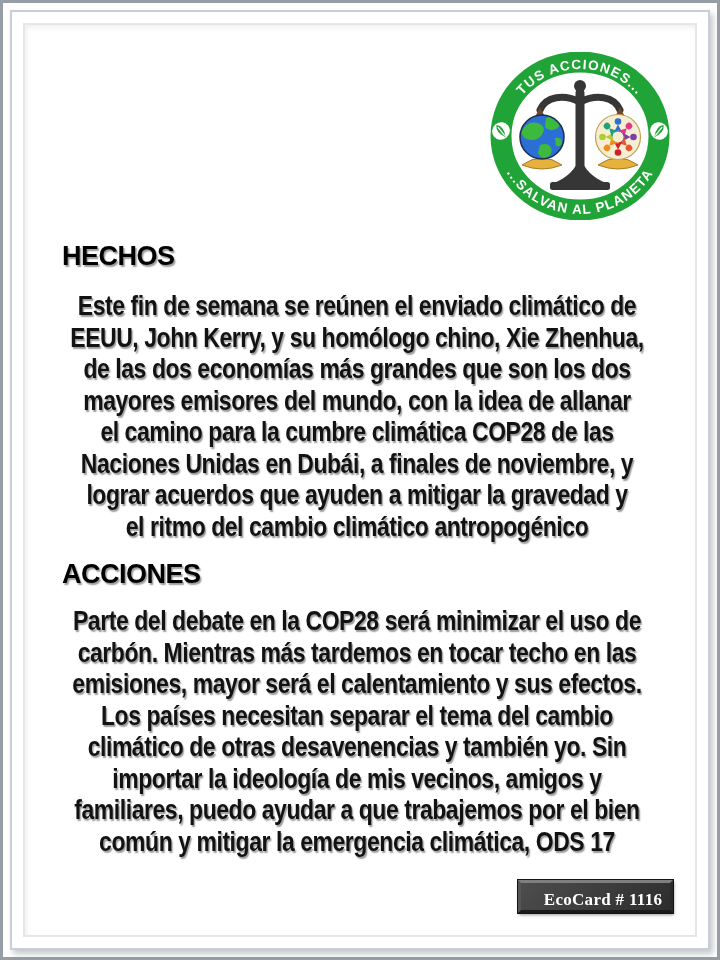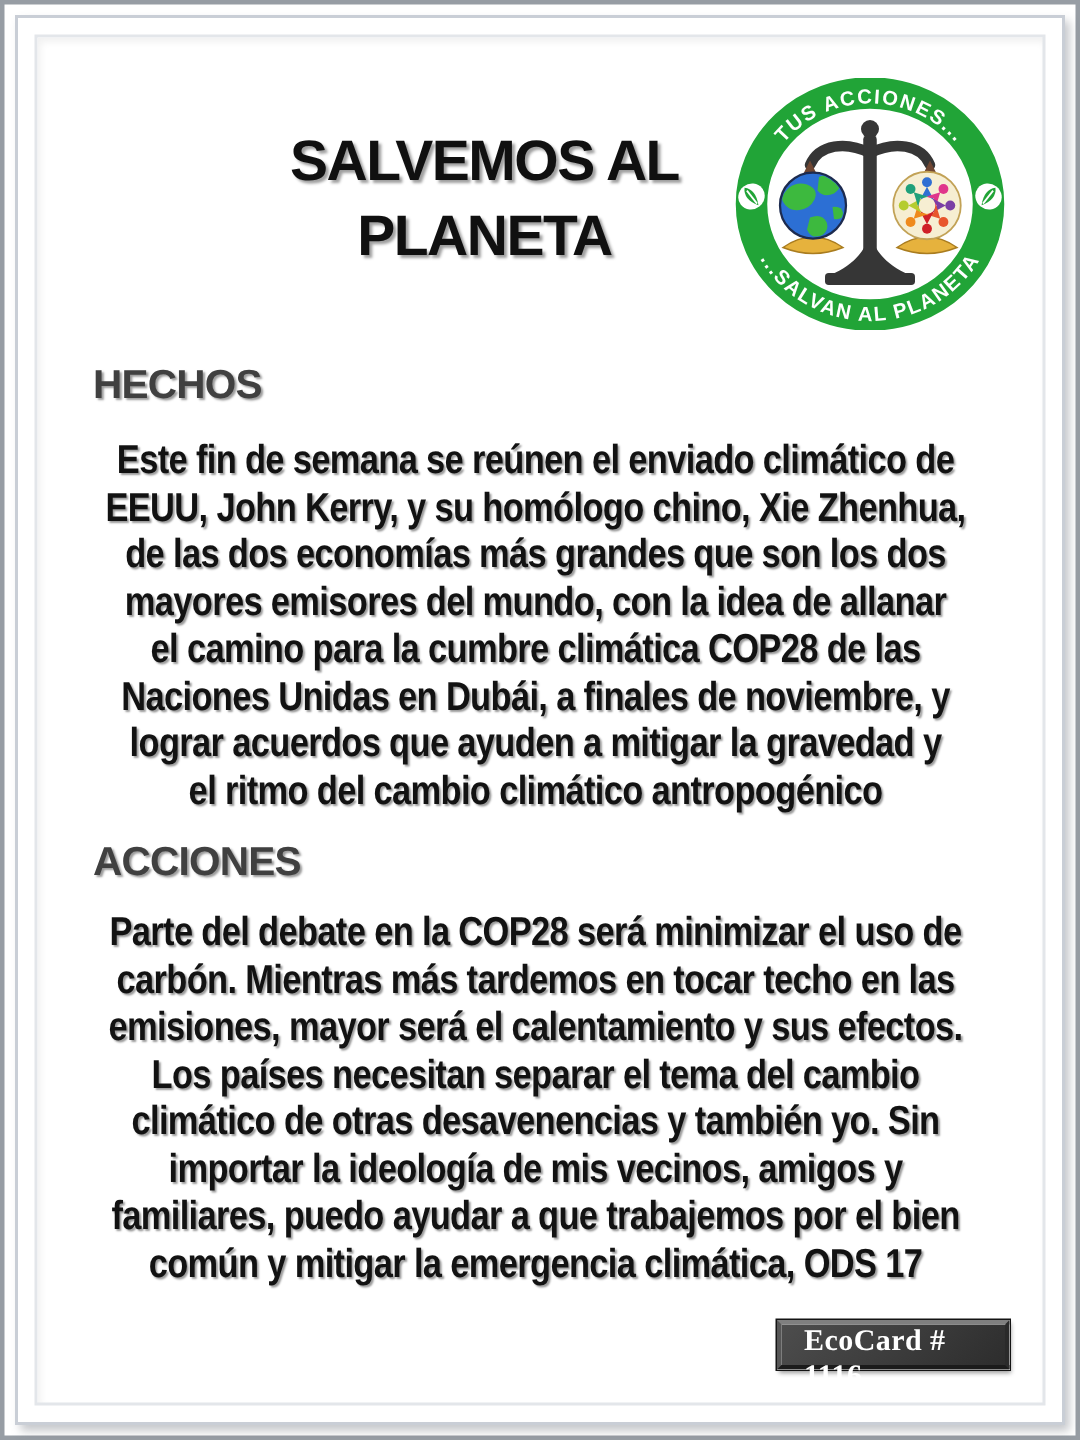--- a/index.html
+++ b/index.html
@@ -10,54 +10,52 @@
   .frame-b{position:absolute;inset:10px;border:2px solid #c9ced6;
            box-shadow:3px 4px 6px rgba(90,95,105,.35);pointer-events:none;}
   .frame-c{position:absolute;inset:23px;border:2px solid #e3e6ea;
            box-shadow:inset 2px 3px 5px rgba(0,0,0,.06);pointer-events:none;}
 
   .title{position:absolute;left:73px;top:83px;width:500px;text-align:center;
          font-weight:bold;font-size:38px;line-height:50px;letter-spacing:-1px;
          color:#101010;white-space:pre-line;
          text-shadow:2px 2px 2px rgba(0,0,0,.38);}
   .sec-heading{position:absolute;left:62px;font-weight:bold;font-size:27px;line-height:32px;
-         color:#404040;letter-spacing:-0.5px;
+         color:#000000;letter-spacing:-0.5px;
          text-shadow:1.5px 1.5px 1.5px rgba(0,0,0,.4);}
   .h-hechos{top:240px;}
   .h-acciones{top:558px;text-align:right;}
   .para{position:absolute;left:-23px;width:760px;text-align:center;
         font-weight:bold;font-size:27px;line-height:31.5px;letter-spacing:-0.5px;
         color:#121212;white-space:pre-line;
         transform:scaleX(0.85);transform-origin:50% 0;
         text-shadow:1.5px 1.5px 1.5px rgba(0,0,0,.4);}
   .p-hechos{top:291px;}
   .p-acciones{top:606px;}
 
   .logo{position:absolute;left:490px;top:52px;width:180px;height:168px;}
   .logo svg{display:block;}
 
   .badge{position:absolute;left:518px;top:880px;width:155px;height:33px;box-sizing:border-box;
          background:linear-gradient(135deg,#4d4d4d,#2d2d2d);
          border:3px solid;border-color:#7f7f7f #2a2a2a #1b1b1b #565656;
          box-shadow:0 0 0 1px #141414,1px 2px 3px rgba(0,0,0,.4);
-         display:flex;align-items:flex-start;justify-content:center;
+         display:flex;align-items:flex-end;justify-content:center;
          color:#ffffff;font-family:"Liberation Serif",serif;font-weight:bold;
-         font-size:20px;letter-spacing:0.3px;padding-left:15px;}
+         font-size:17px;letter-spacing:0.3px;padding-left:15px;}
 </style>
 </head>
 <body>
 
 <div class="page">
 
   <div class="frame-a"></div>
   <div class="frame-b"></div>
   <div class="frame-c"></div>
 
-  <div class="title">SALVEMOS AL
-PLANETA</div>
 
   <div class="logo">
     <svg width="180" height="168" viewBox="0 0 180 168" xmlns="http://www.w3.org/2000/svg">
       <defs>
         <clipPath id="earthClip">
             <circle cx="52" cy="85" r="21"></circle>
           </clipPath>
         <path id="arcTop" d="M 27.6,50.5 A 72,67 0 0 1 152.4,50.5" fill="none"></path>
         <path id="arcBottom" d="M 14.8,117 A 83,78 0 0 0 165.2,117" fill="none"></path>
       </defs>

